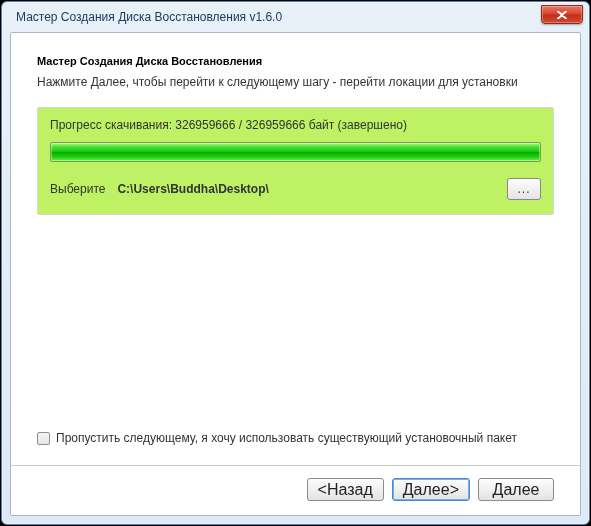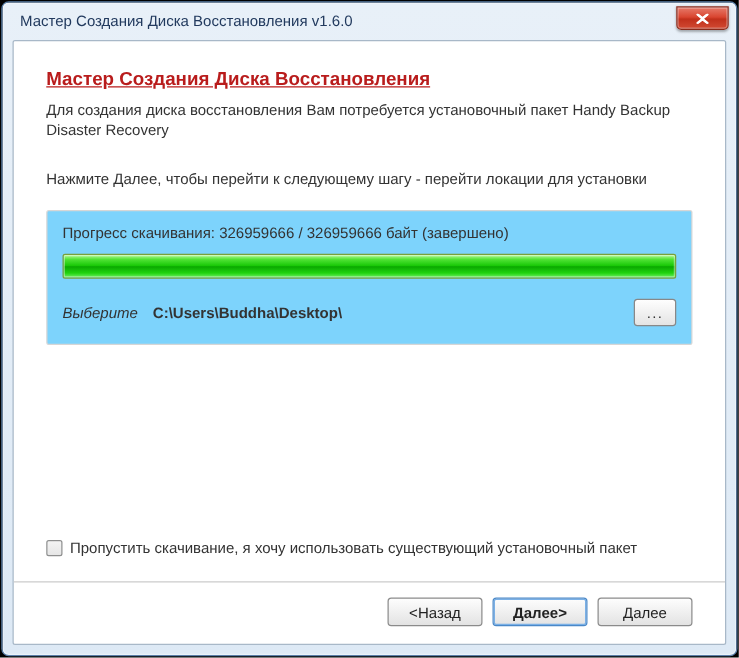--- a/index.html
+++ b/index.html
@@ -56,38 +56,37 @@
     flex: 1;
     margin: 0 8px 8px 8px;
     background: #fff;
     border: 1px solid #a8b8c8;
     border-radius: 2px;
     display: flex;
     flex-direction: column;
     padding: 22px 26px 14px 26px;
   }
   .heading {
-    font-size: 15px;
+    font-size: 11px;
     font-weight: bold;
-    color: #b91c1c;
+    color: #000000;
     margin-bottom: 8px;
-    text-decoration: underline;
   }
   .subtext {
     color: #333;
     line-height: 1.35;
     margin-bottom: 24px;
   }
   .instruction {
     color: #333;
     margin-bottom: 18px;
   }
   .progress-panel {
     border: 1px solid #d6d6d6;
-    background: #7dd3fc;
+    background: #bef264;
     padding: 10px 12px 14px 12px;
     border-radius: 2px;
   }
   .progress-label {
     color: #333;
     margin-bottom: 10px;
   }
   .progress-bar {
     height: 20px;
     width: 100%;
@@ -101,21 +100,21 @@
       #20d30f 80%,
       #6ef062 100%);
     box-shadow: 0 0 0 1px rgba(255,255,255,0.4) inset;
     margin-bottom: 16px;
   }
   .path-row {
     display: flex;
     align-items: center;
     gap: 12px;
   }
-  .path-label { color: #333; font-style: italic; }
+  .path-label { color: #333; }
   .path-value { flex: 1; color: #333; font-weight: bold; }
   .browse-btn {
     width: 34px;
     height: 22px;
     border: 1px solid #888;
     background: linear-gradient(to bottom, #fefefe, #e4e4e4);
     border-radius: 3px;
     font-size: 12px;
     display: flex;
     align-items: center;
@@ -148,67 +147,65 @@
     display: flex;
     justify-content: flex-end;
     gap: 8px;
   }
   .btn {
     min-width: 76px;
     height: 23px;
     border: 1px solid #8b8b8b;
     background: linear-gradient(to bottom, #fdfdfd, #e3e3e3);
     border-radius: 3px;
-    font-size: 12px;
+    font-size: 16px;
     color: #222;
     display: flex;
     align-items: center;
     justify-content: center;
     padding: 0 10px;
   }
   .btn.default {
     border-color: #4a88c8;
     box-shadow: 0 0 0 1px #7ab0e6 inset;
-    font-weight: bold;
   }
 </style>
 </head>
 <body>
 
 <div class="window">
   <div class="titlebar">
     <div class="titlebar-text">Мастер Создания Диска Восстановления v1.6.0</div>
     <div class="close-btn">
       <svg width="10" height="8" viewBox="0 0 10 8">
         <path d="M1 0.5 L5 3.5 L9 0.5 M1 7.5 L5 4.5 L9 7.5" stroke="#fff" stroke-width="1.6" fill="none" stroke-linecap="round"></path>
         <path d="M1 0.5 L9 7.5 M9 0.5 L1 7.5" stroke="#fff" stroke-width="1.6" fill="none" stroke-linecap="round"></path>
       </svg>
     </div>
   </div>
 
   <div class="client">
     <div class="heading">Мастер Создания Диска Восстановления</div>
-    <div class="subtext">Для создания диска восстановления Вам потребуется установочный пакет Handy Backup Disaster Recovery</div>
     <div class="instruction">Нажмите Далее, чтобы перейти к следующему шагу - перейти локации для установки</div>
 
     <div class="progress-panel">
       <div class="progress-label">Прогресс скачивания: 326959666 / 326959666 байт (завершено)</div>
       <div class="progress-bar"></div>
       <div class="path-row">
         <span class="path-label">Выберите</span>
         <span class="path-value">C:\Users\Buddha\Desktop\</span>
         <div class="browse-btn">...</div>
       </div>
     </div>
 
     <div class="spacer"></div>
 
     <div class="skip-row">
       <div class="checkbox"></div>
-      <span>Пропустить скачивание, я хочу использовать существующий установочный пакет</span>
+      <span>Пропустить следующему, я хочу использовать существующий установочный пакет</span>
     </div>
 
     <div class="sep"></div>
 
     <div class="button-row">
       <div class="btn">&lt;Назад</div>
       <div class="btn default">Далее&gt;</div>
       <div class="btn">Далее</div>
     </div>
   </div>

